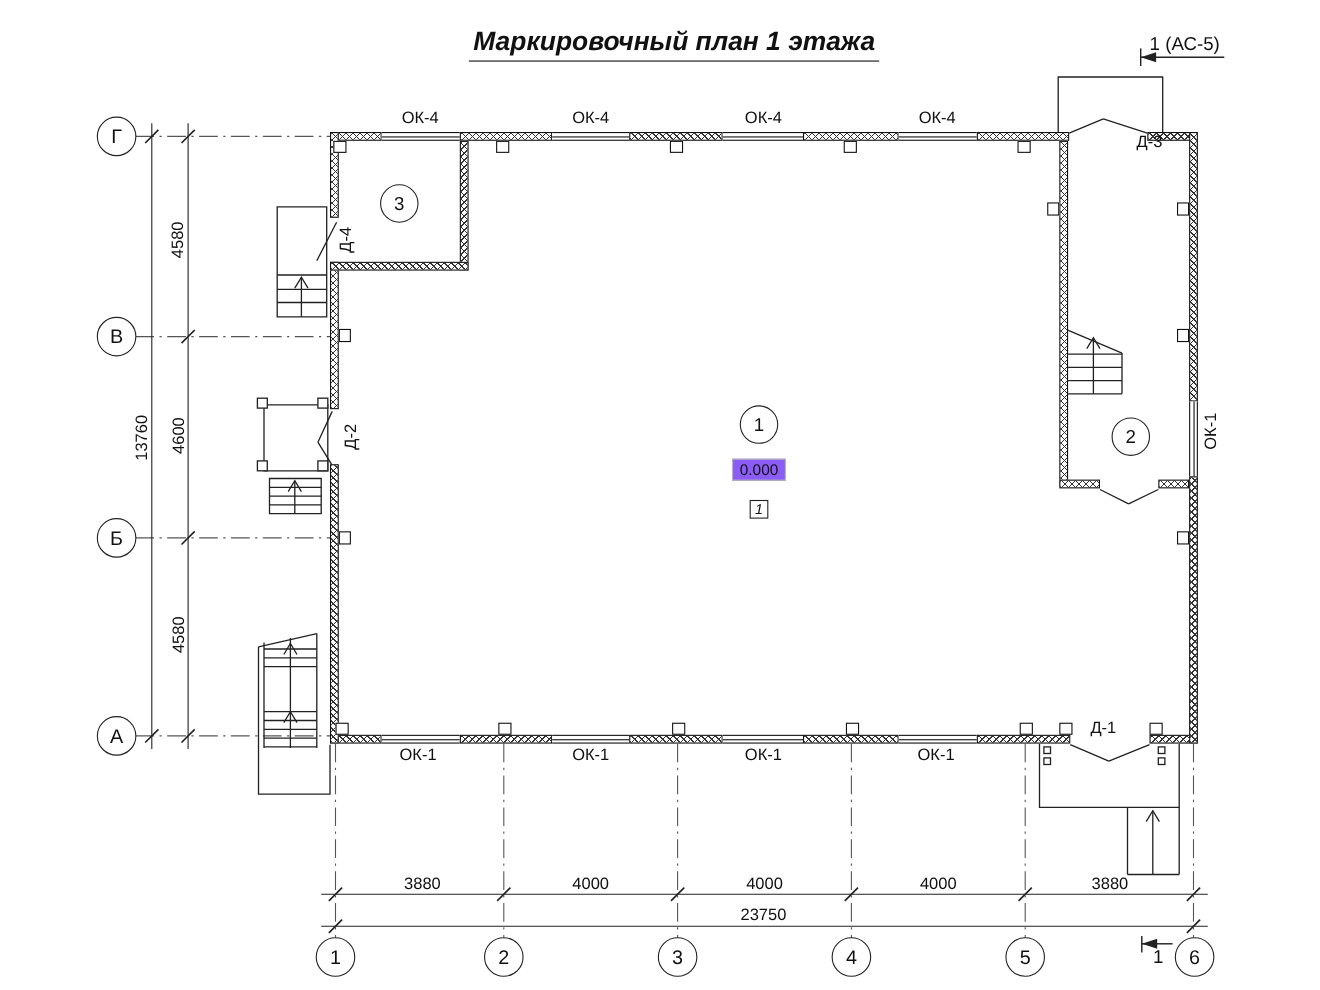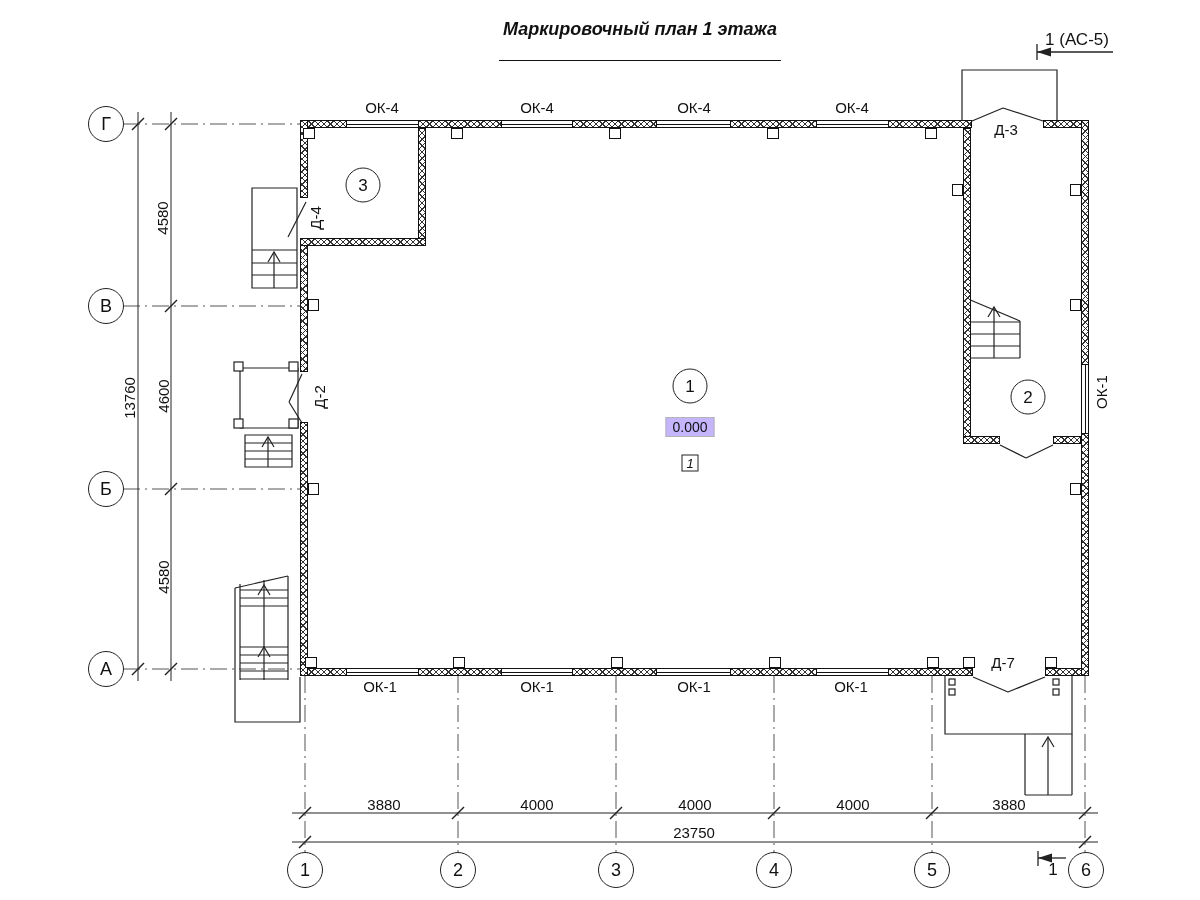--- a/index.html
+++ b/index.html
@@ -16,25 +16,25 @@
   .vwin{position:absolute;box-sizing:border-box;width:8px;border-left:1.4px solid #111;border-right:1.4px solid #111;
      background-image:linear-gradient(#111,#111);background-size:1px 100%;background-position:2.5px 0;background-repeat:no-repeat;background-color:#fff;}
   .pilaster{position:absolute;box-sizing:border-box;border:1.4px solid #111;background:#fff;}
   .circle{position:absolute;width:34px;height:34px;border:1.4px solid #222;border-radius:50%;
      display:flex;align-items:center;justify-content:center;font-size:18px;background:#fff;
      transform:translate(-50%,-50%);}
   .rcircle{width:33px;height:33px;font-size:17px;}
   .lbl{position:absolute;font-size:15px;white-space:nowrap;transform:translate(-50%,-50%);}
   .vlbl{transform:translate(-50%,-50%) rotate(-90deg);}
   .dim{font-size:15px;}
-  .title{position:absolute;left:640px;top:40px;transform:translate(-50%,-50%);
-     font-size:18px;font-style:italic;font-weight:700;border-bottom:1.6px solid #111;
-     padding:0 4px 20px 4px;white-space:nowrap;}
+  .title{position:absolute;left:613px;top:40px;transform:translate(-50%,-50%);
+     font-size:24px;font-style:italic;font-weight:700;border-bottom:1.6px solid #111;
+     padding:0 4px 3px 4px;white-space:nowrap;}
   .elevbox{position:absolute;left:690px;top:427px;transform:translate(-50%,-50%);
-     border:1px solid #b5b5b5;background:#c4b5fd;font-size:14px;padding:1px 6px;}
+     border:1px solid #b5b5b5;background:#8b5cf6;font-size:14px;padding:1px 6px;}
   .zonebox{position:absolute;left:690px;top:463px;transform:translate(-50%,-50%);
      border:1.2px solid #222;background:#fff;font-size:13px;font-style:italic;
      width:15px;height:15px;display:flex;align-items:center;justify-content:center;}
   .seclbl{font-size:17px;}
 </style>
 </head>
 <body>
 
 <div id="sheet">
 
@@ -254,22 +254,22 @@
   <div class="lbl" style="left:694px;top:107px;">ОК-4</div>
   <div class="lbl" style="left:852px;top:107px;">ОК-4</div>
   <div class="lbl" style="left:380px;top:686px;">ОК-1</div>
   <div class="lbl" style="left:537px;top:686px;">ОК-1</div>
   <div class="lbl" style="left:694px;top:686px;">ОК-1</div>
   <div class="lbl" style="left:851px;top:686px;">ОК-1</div>
   <div class="lbl vlbl" style="left:1101px;top:392px;">ОК-1</div>
 
   <div class="lbl vlbl" style="left:315px;top:218px;">Д-4</div>
   <div class="lbl vlbl" style="left:319px;top:397px;">Д-2</div>
-  <div class="lbl" style="left:1006px;top:129px;">Д-3</div>
-  <div class="lbl" style="left:1003px;top:662px;">Д-7</div>
+  <div class="lbl" style="left:1045px;top:129px;">Д-3</div>
+  <div class="lbl" style="left:1003px;top:662px;">Д-1</div>
 
   <div class="lbl dim vlbl" style="left:162px;top:218px;">4580</div>
   <div class="lbl dim vlbl" style="left:163px;top:396px;">4600</div>
   <div class="lbl dim vlbl" style="left:163px;top:577px;">4580</div>
   <div class="lbl dim vlbl" style="left:129px;top:398px;">13760</div>
   <div class="lbl dim" style="left:384px;top:804px;">3880</div>
   <div class="lbl dim" style="left:537px;top:804px;">4000</div>
   <div class="lbl dim" style="left:695px;top:804px;">4000</div>
   <div class="lbl dim" style="left:853px;top:804px;">4000</div>
   <div class="lbl dim" style="left:1009px;top:804px;">3880</div>

